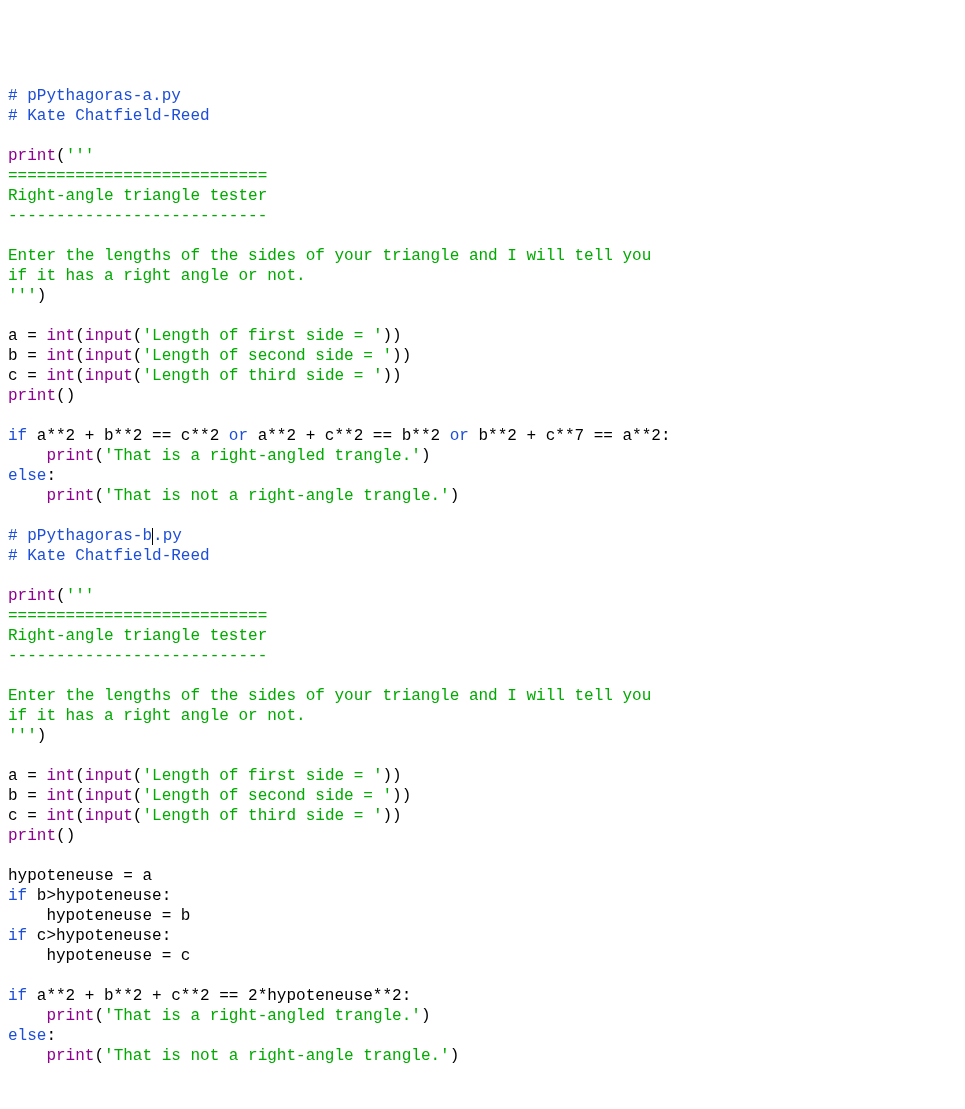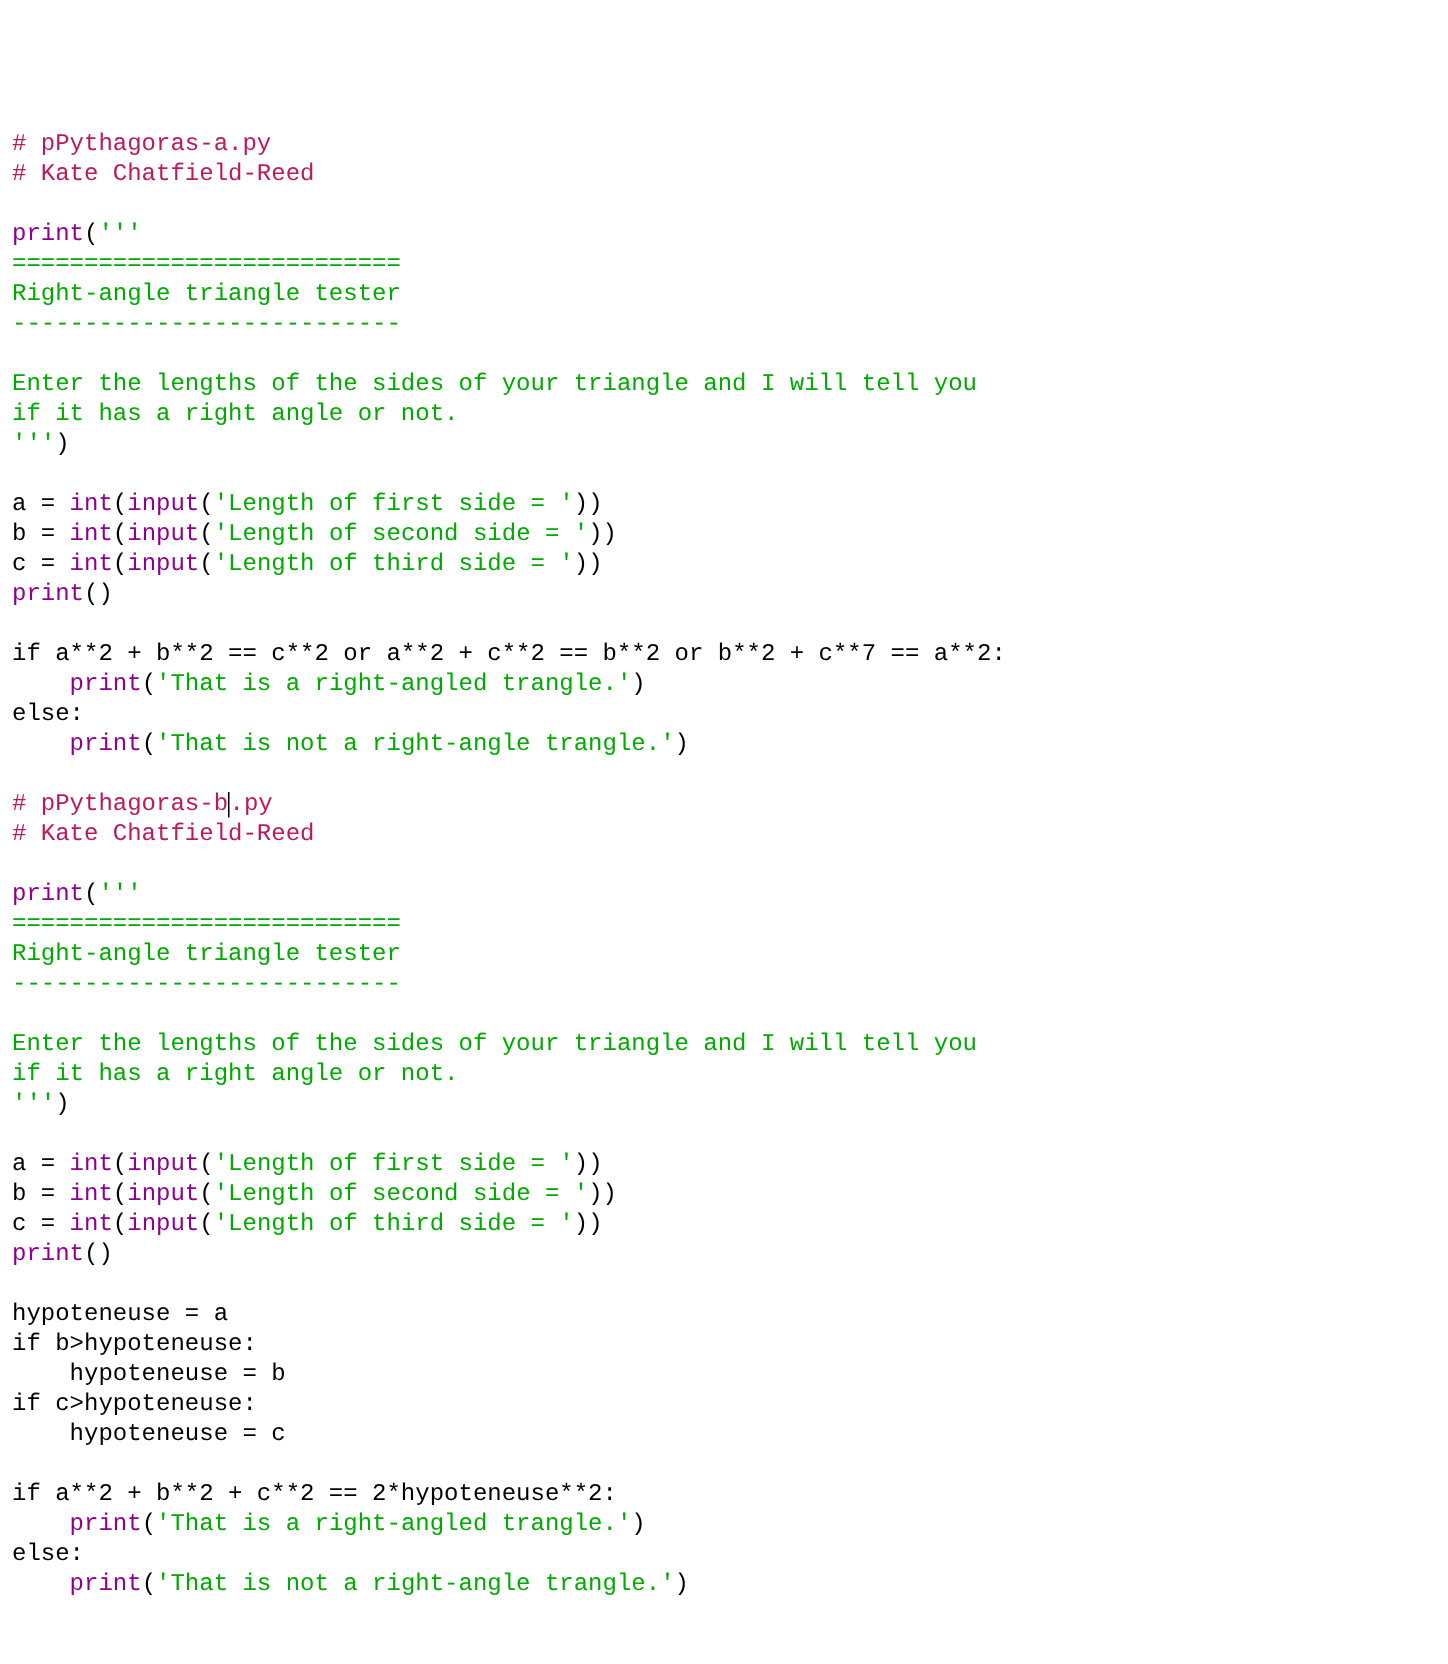--- a/index.html
+++ b/index.html
@@ -7,24 +7,24 @@
     padding: 6px 8px;
     background: #ffffff;
     font-family: "Courier New", Courier, monospace;
     font-size: 16px;
     line-height: 1.25;
     white-space: pre;
     color: #000000;
     width: 965px;
     box-sizing: border-box;
   }
-  .c-comment { color: #be185d; }
+  .c-comment { color: #1d4ed8; }
   .c-builtin { color: #900090; }
   .c-string  { color: #00aa00; }
-  .c-keyword { color: #000000; margin-top: 24px; }
+  .c-keyword { color: #1d4ed8; margin-top: 24px; }
   .c-plain   { color: #000000; }
   .cursor {
     display: inline-block;
     width: 1px;
     height: 1.05em;
     background: #000;
     vertical-align: text-bottom;
     margin: 0;
   }
 </style>

